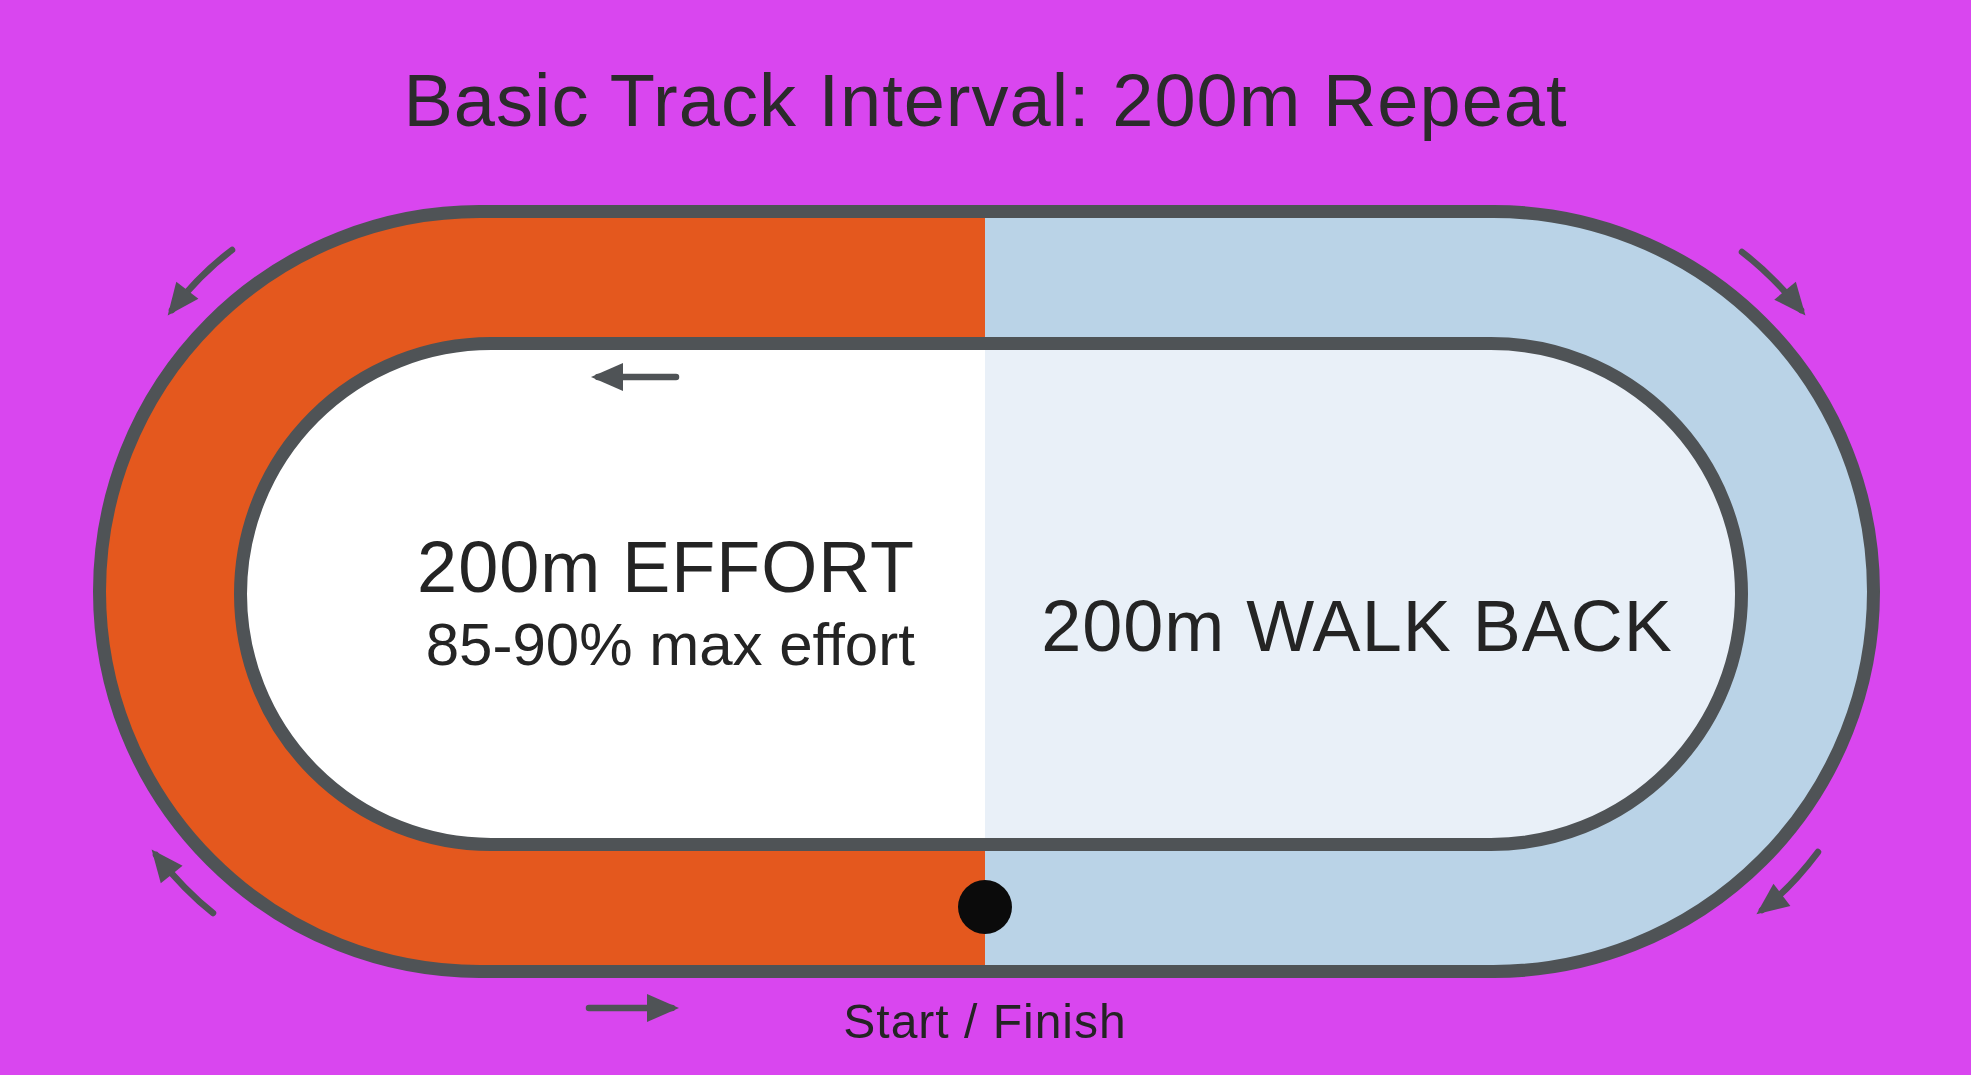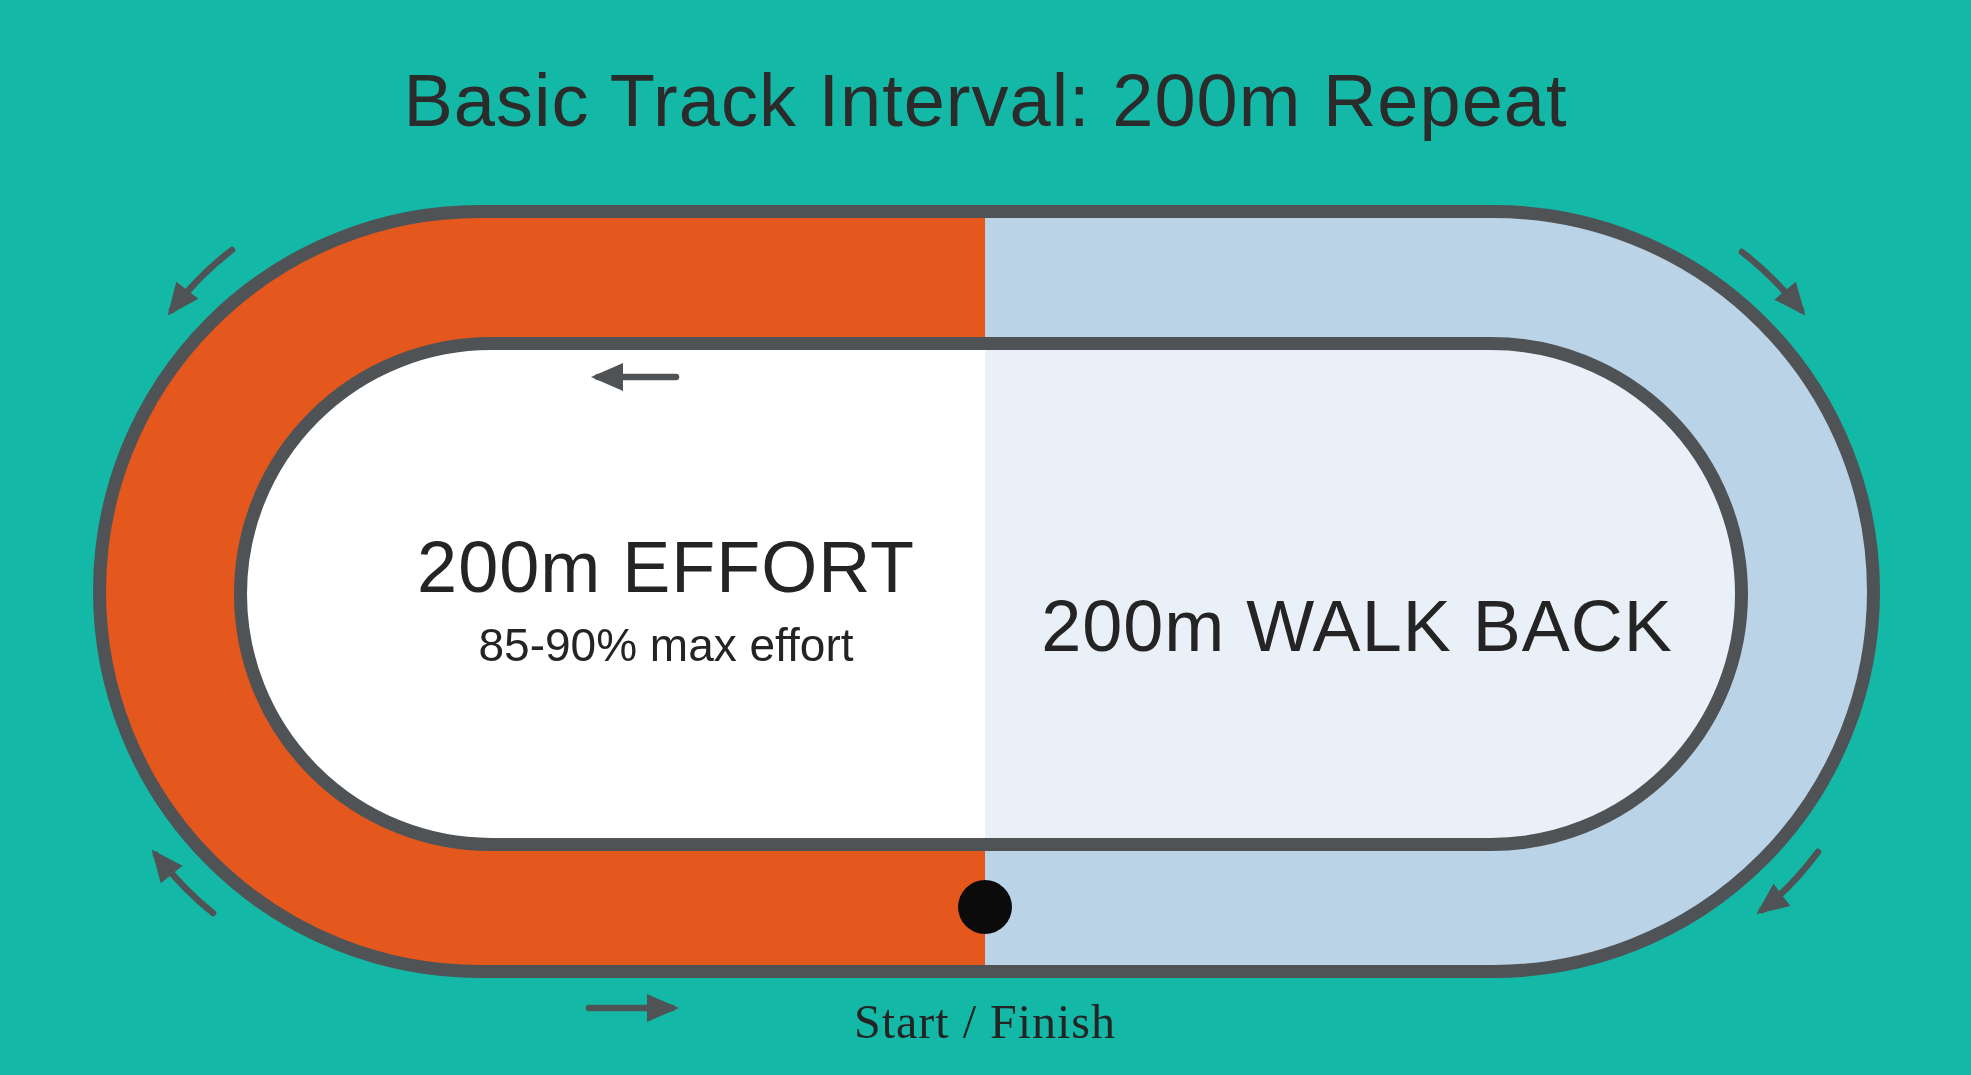--- a/index.html
+++ b/index.html
@@ -5,21 +5,21 @@
   html, body {
     margin: 0;
     padding: 0;
     background: #ffffff;
     font-family: "Liberation Sans", sans-serif;
   }
   .stage {
     position: relative;
     width: 1971px;
     height: 1075px;
-    background: #14b8a6;
+    background: #d946ef;
     overflow: hidden;
   }
   .diagram-title {
     position: absolute;
     top: 55px;
     left: 0;
     width: 100%;
     text-align: center;
     font-size: 74px;
     line-height: 92px;
@@ -41,34 +41,34 @@
     white-space: nowrap;
   }
   .label-block.effort  { left: 618px;  top: 602px; margin-left: 48px; }
   .label-block.walkback{ left: 1357px; top: 626px; }
   .label-main {
     font-size: 72px;
     line-height: 82px;
     letter-spacing: 1px;
   }
   .label-sub {
-    font-size: 46px;
+    font-size: 60px;
     line-height: 66px;
     margin-top: 4px;
+    text-align: right;
   }
   .start-finish-label {
     position: absolute;
     left: 985px;
     top: 1021px;
     transform: translate(-50%, -50%);
     font-size: 48px;
     letter-spacing: 1px;
     color: #242424;
     white-space: nowrap;
-    font-family: Liberation Serif, serif;
   }
   .arrow {
     fill: none;
     stroke-width: 6.5;
     stroke-linecap: round;
   }
   .outline {
     fill: none;
     stroke-width: 13;
   }

